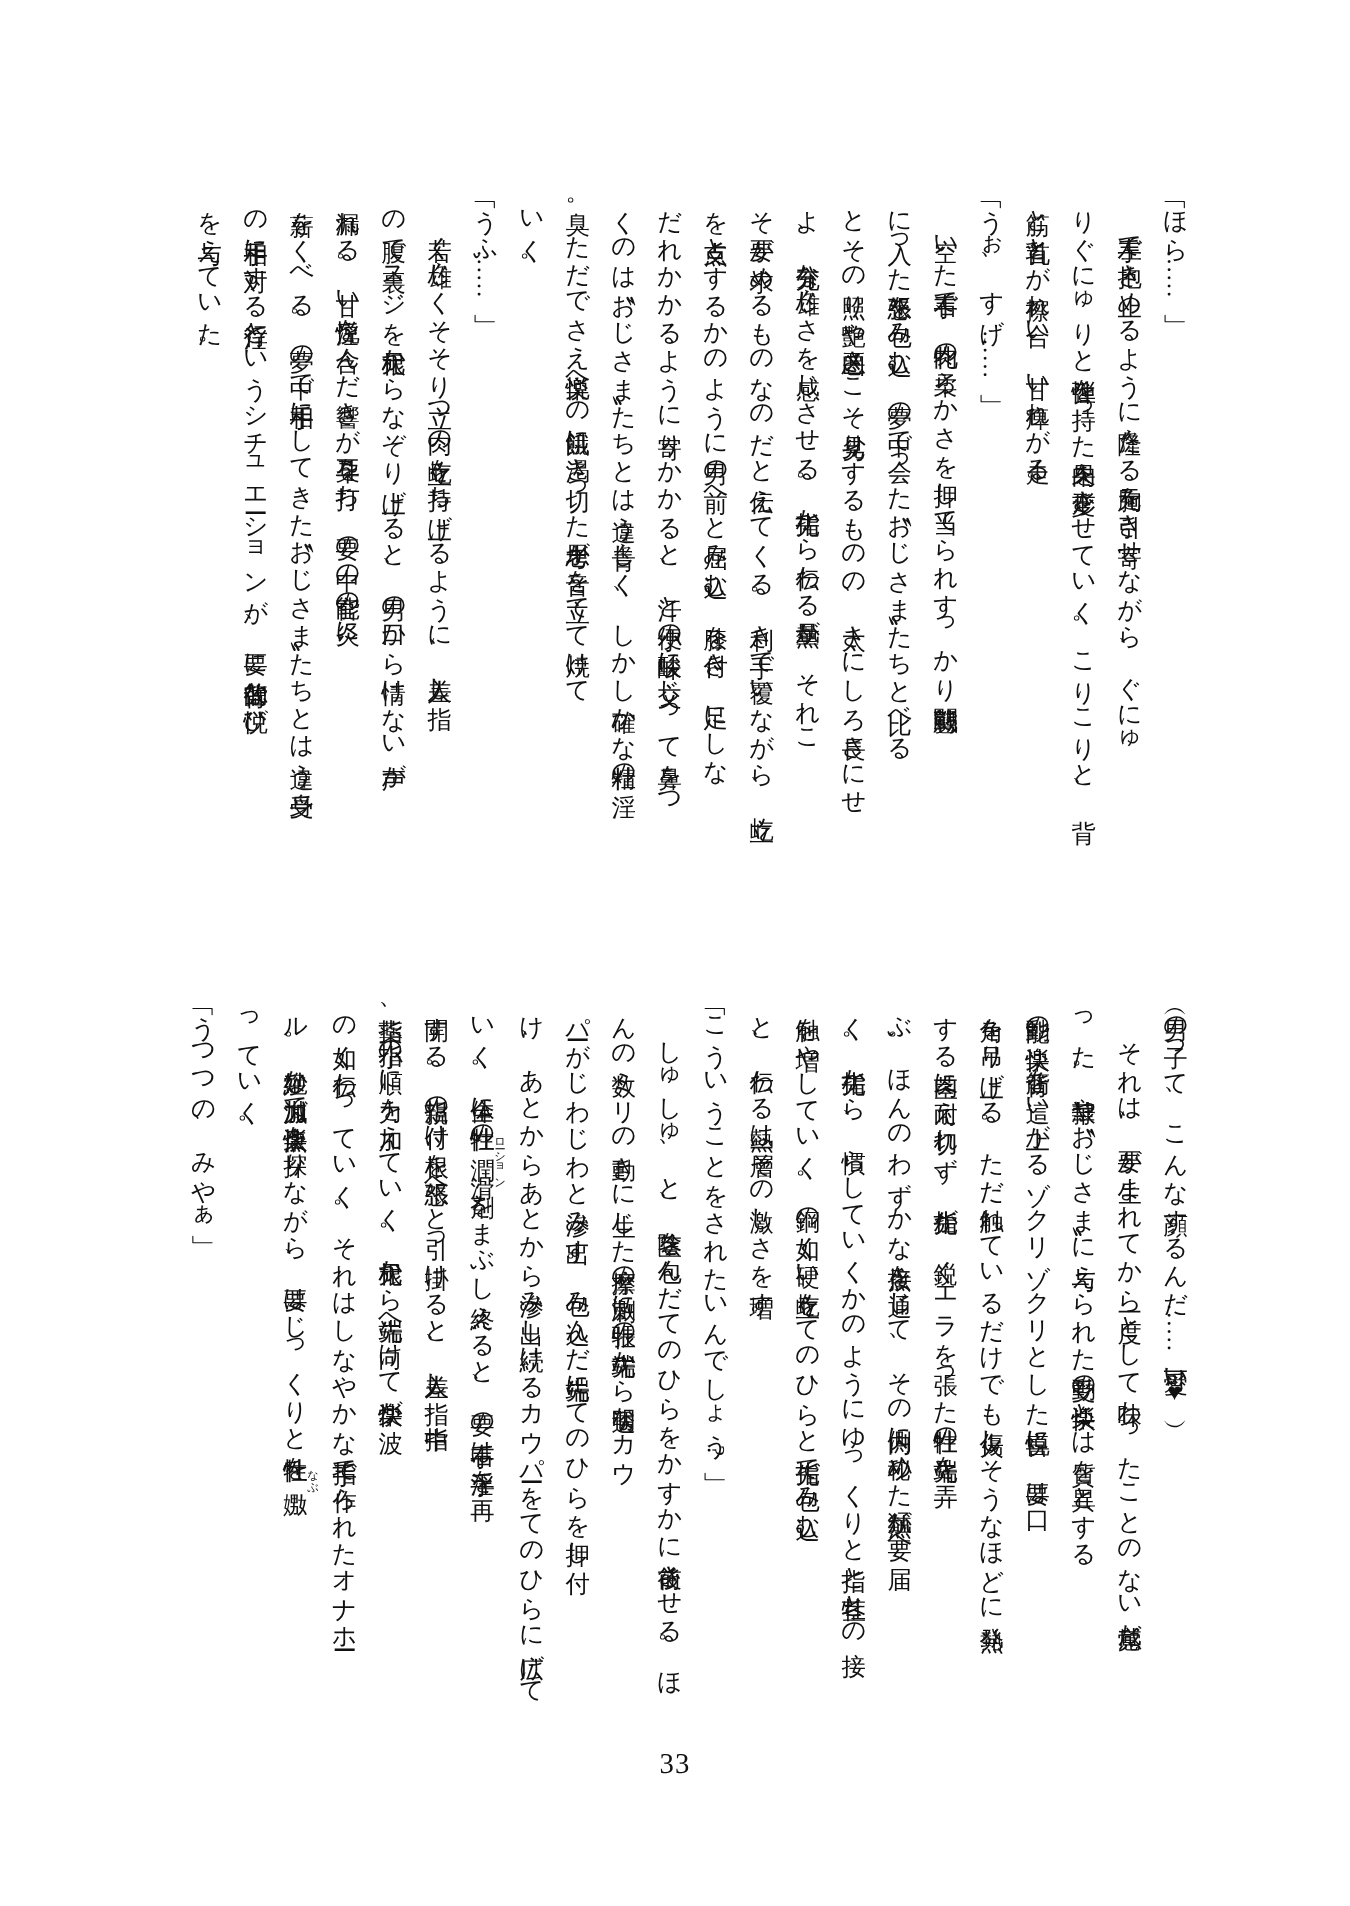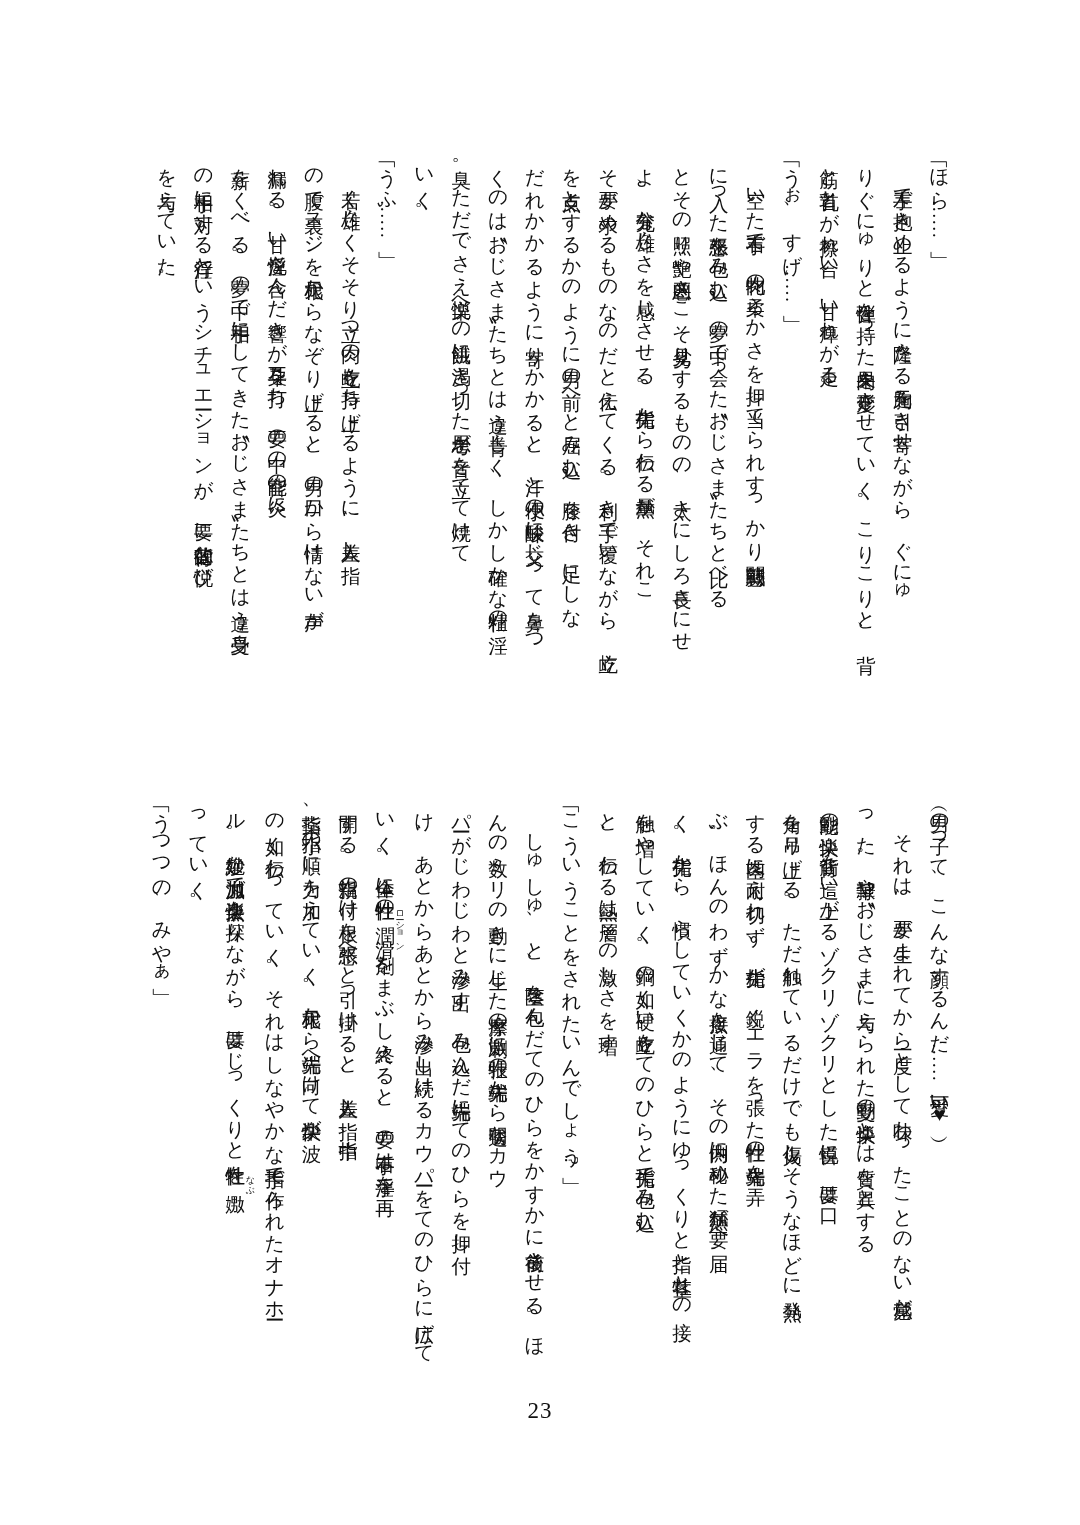--- a/index.html
+++ b/index.html
@@ -95,14 +95,14 @@
       <p class="vline">け、あとからあとから滲み出し続けるカウパーをてのひらに広げて</p>
       <p class="vline">いく。全体に牡性の<ruby>潤滑剤<rt>ローション</rt></ruby>をまぶし終えると、要の右手は手淫を再</p>
       <p class="vline">開する。親指の付け根を怒張へと引っ掛けると、人差し指、中指、</p>
       <p class="vline">薬指、小指の順に力を加えていく。根元から先端へ向けて快楽が波</p>
       <p class="vline">の如く伝わっていく。それはしなやかな手指で作られたオナホー</p>
       <p class="vline">ル。絶妙な力加減で快楽点を探りながら、要はじっくりと牡性を<ruby>嫐<rt>なぶ</rt></ruby></p>
       <p class="vline">っていく。</p>
       <p class="vline">「うつつの、みやぁ」</p>
     </section>
 
-  <footer class="pageno">23</footer>
+  <footer class="pageno">33</footer>
 </div>
 
 </body></html>

